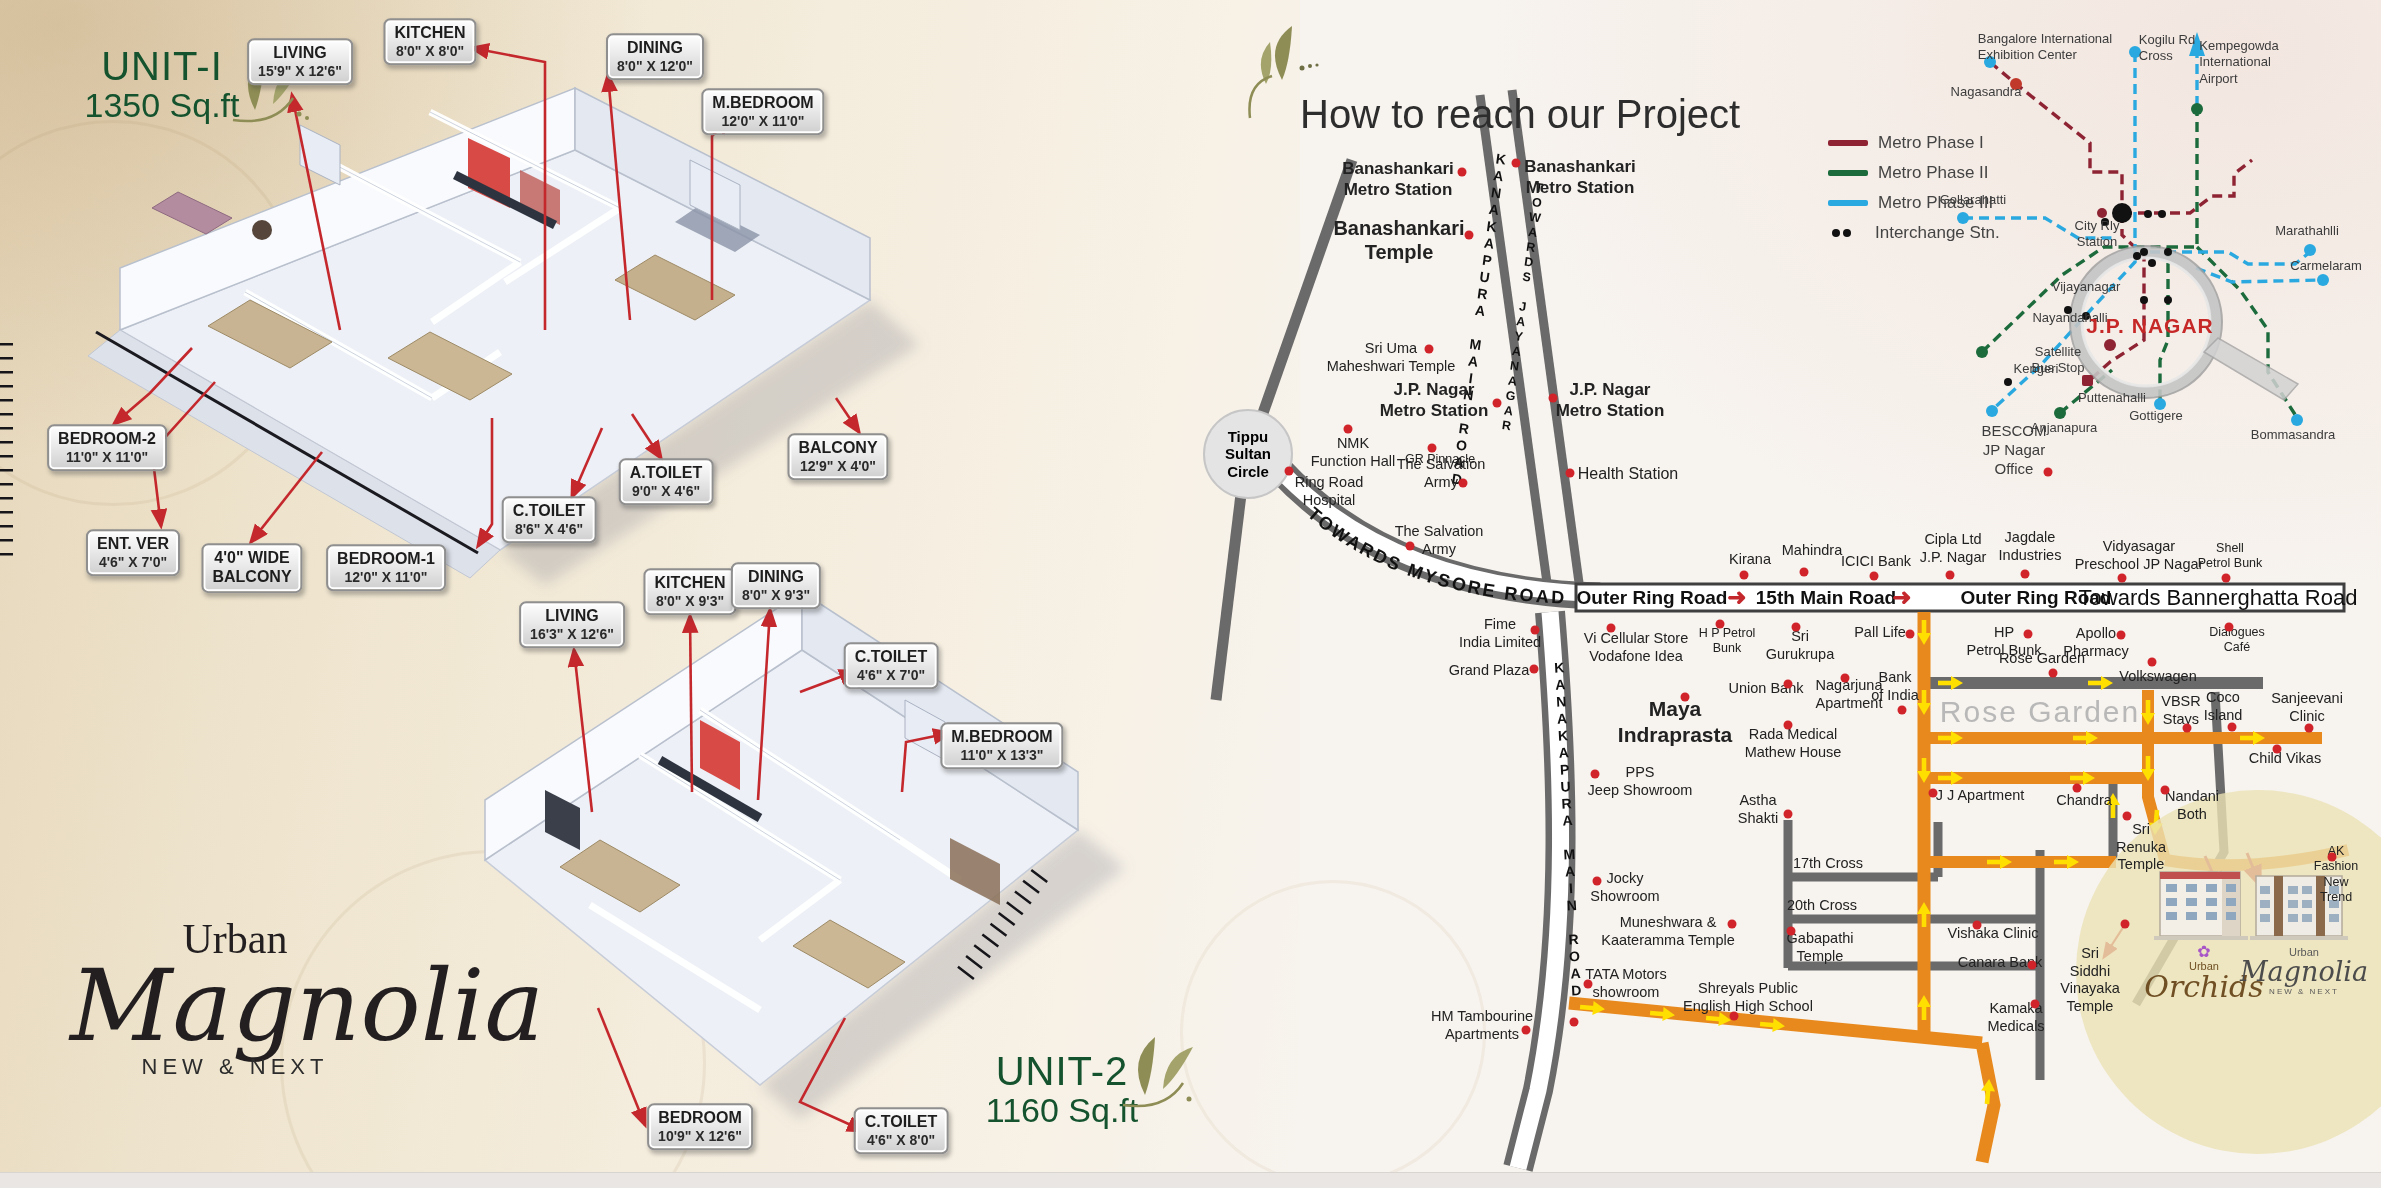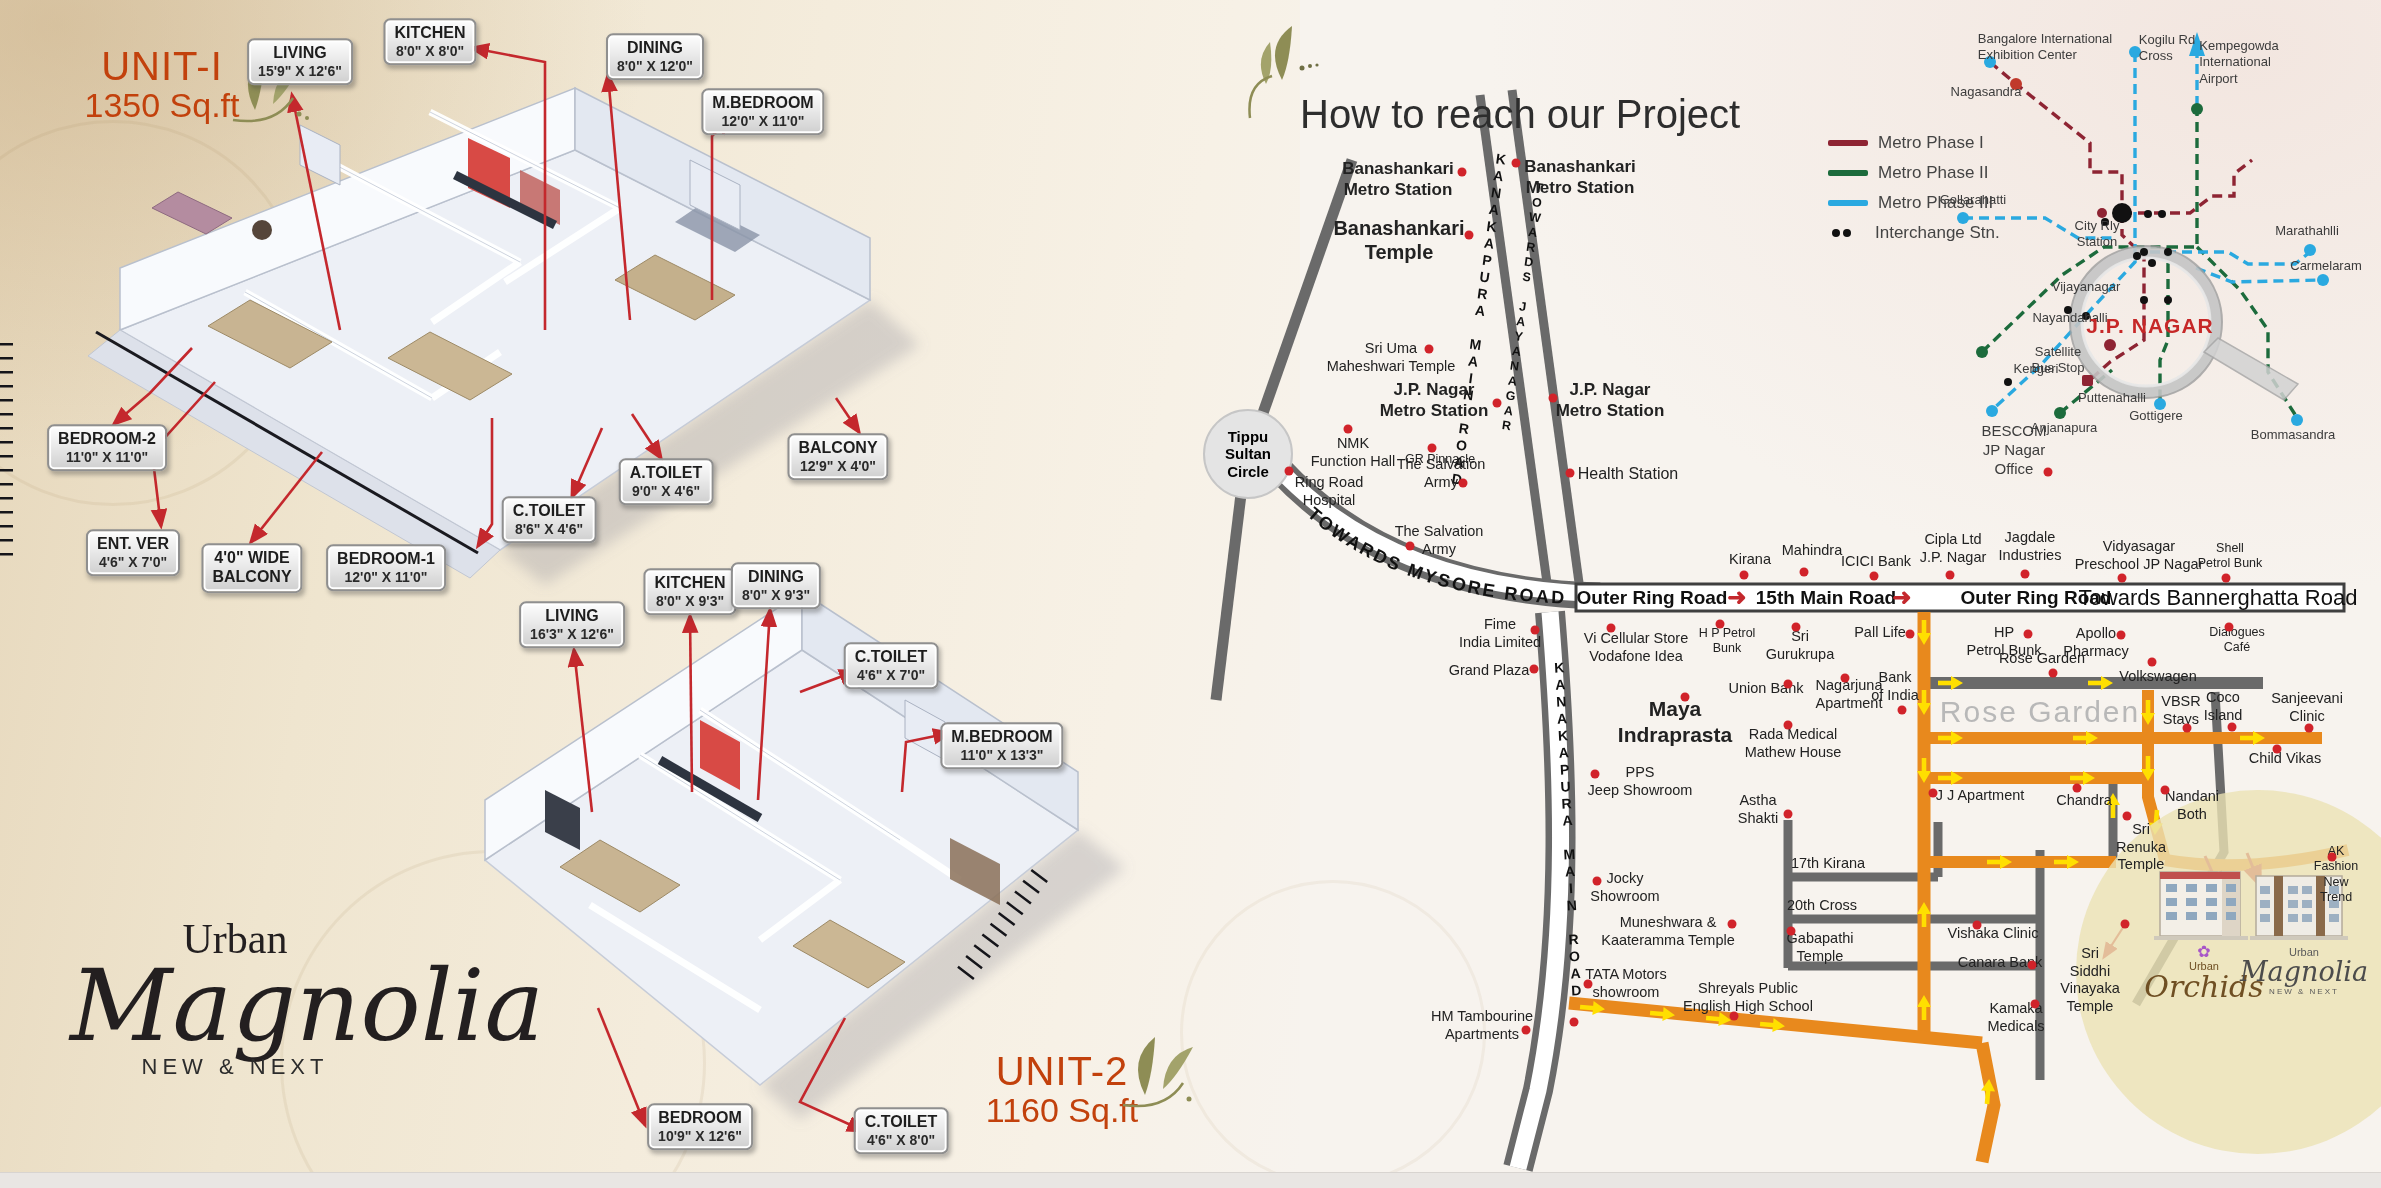--- a/index.html
+++ b/index.html
@@ -15,21 +15,21 @@
   .orn{position:absolute;border:3px solid rgba(160,130,80,.10);border-radius:50%;}
   svg.layer{position:absolute;left:0;top:0;z-index:1;}
   
   .chip{position:absolute;z-index:4;transform:translate(-50%,-50%);text-align:center;
     background:linear-gradient(180deg,#fdfdfd 0%,#ececec 40%,#cfcfcf 100%);
     border:2px solid #8f8f8f;border-radius:7px;box-shadow:inset 0 0 0 2px #fff,2px 3px 4px rgba(60,60,60,.35);
     padding:4px 9px;line-height:1.18;white-space:nowrap;}
   .chip .cl{display:block;font-weight:bold;font-size:16px;color:#1d1d1d;}
   .chip .cd{display:block;font-weight:bold;font-size:14px;color:#2a2a2a;}
   
-  .uhead{position:absolute;z-index:3;transform:translate(-50%,-50%);text-align:center;color:#c2410c;}
+  .uhead{position:absolute;z-index:3;transform:translate(-50%,-50%);text-align:center;color:#14532d;}
   .uhead .un{font-size:40px;letter-spacing:1px;line-height:1.05;}
   .uhead .ua{font-size:34px;line-height:1.1;}
   
   .mlogo{position:absolute;z-index:3;color:#231f20;text-align:center;}
   .mlogo .l1{font-family:"Liberation Serif",serif;font-size:42px;}
   .mlogo .l2{font-family:"DejaVu Serif",serif;font-style:italic;font-size:100px;line-height:.85;}
   .mlogo .l3{font-size:22px;letter-spacing:5px;color:#2c2c2c;margin-top:6px;}
   
   .mtitle{position:absolute;z-index:3;font-size:40px;color:#2d2d2d;white-space:nowrap;}
   .legrow{position:absolute;z-index:3;display:flex;align-items:center;gap:10px;}
@@ -565,21 +565,21 @@
   <div class="poi" style="left:2307px;top:708px;">Sanjeevani
 Clinic</div>
   <div class="poi" style="left:2285px;top:759px;">Child Vikas</div>
   <div class="poi" style="left:1980px;top:796px;">J J Apartment</div>
   <div class="poi" style="left:2084px;top:801px;">Chandra</div>
   <div class="poi" style="left:2192px;top:806px;">Nandani
 Both</div>
   <div class="poi" style="left:2141px;top:848px;">Sri
 Renuka
 Temple</div>
-  <div class="poi" style="left:1828px;top:864px;">17th Kirana</div>
+  <div class="poi" style="left:1828px;top:864px;">17th Cross</div>
   <div class="poi" style="left:1822px;top:906px;">20th Cross</div>
 
   <i class="dot" style="left:1462px;top:172px;"></i>
   <i class="dot" style="left:1516px;top:163px;"></i>
   <i class="dot" style="left:1469px;top:235px;"></i>
   <i class="dot" style="left:1429px;top:349px;"></i>
   <i class="dot" style="left:1497px;top:403px;"></i>
   <i class="dot" style="left:1553px;top:398px;"></i>
   <i class="dot" style="left:1348px;top:429px;"></i>
   <i class="dot" style="left:1432px;top:448px;"></i>

